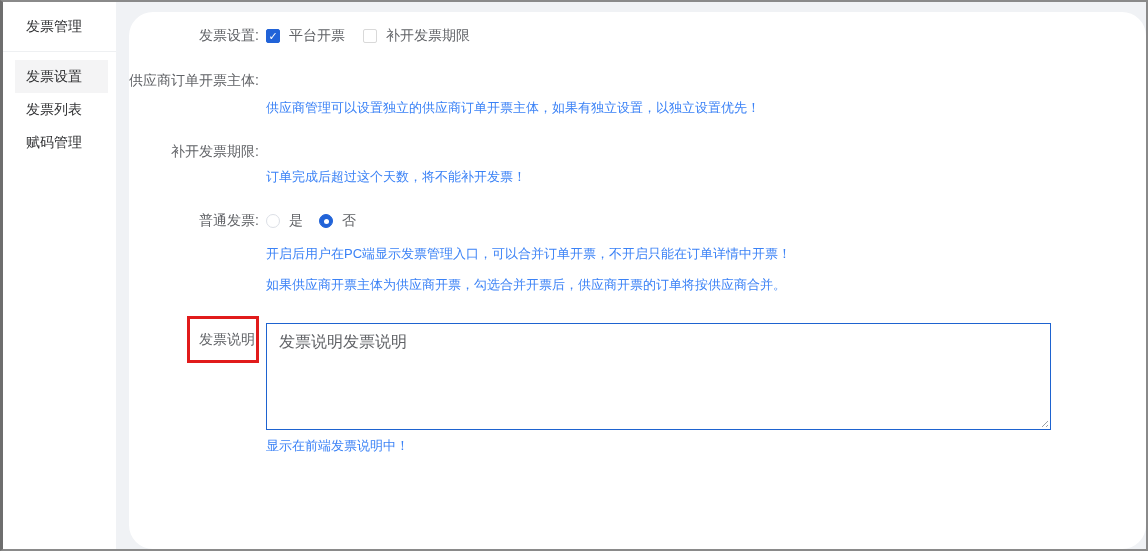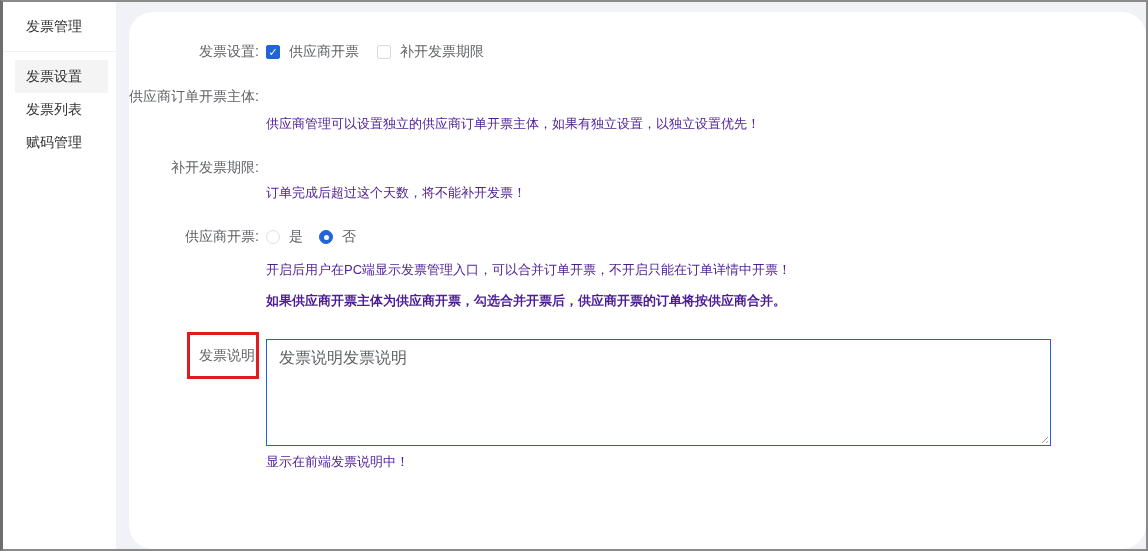--- a/index.html
+++ b/index.html
@@ -41,21 +41,21 @@
     height: 50px; flex-shrink: 0; background: #fff;
     border-left: 1px solid #eef0f2;
     display: flex; align-items: center; padding-left: 33px;
     font-size: 14px; color: #5f6470;
   }
   .crumb-sep { margin: 0 10px; color: #c0c4cc; font-size: 12px; }
 
   .content { flex: 1; position: relative; background: #f0f2f5; }
   .card {
     position: absolute; left: 13px; top: 10px; right: 0; bottom: 0;
-    background: #fff; padding-top: 31px; overflow: hidden; border-radius: 24px;
+    background: #fff; padding-top: 15px; overflow: hidden; border-radius: 24px;
   }
 
   
   .form-row { display: flex; align-items: center; font-size: 14px; color: #606266; }
   .form-label { width: 130px; text-align: right; flex-shrink: 0; }
   .ctrl { display: flex; align-items: center; margin-left: 7px; }
 
   .opt { display: flex; align-items: center; cursor: pointer; }
 
   .cb {
@@ -67,21 +67,21 @@
   .cb .tick { color: #fff; font-size: 11px; line-height: 1; font-weight: bold; }
 
   .radio {
     width: 14px; height: 14px; border-radius: 50%; margin-right: 9px;
     border: 1px solid #dcdfe6; background: #fff; flex-shrink: 0;
     display: flex; align-items: center; justify-content: center;
   }
   .radio.selected { background: #2163d8; border-color: #2163d8; }
   .radio .dot { width: 5px; height: 5px; border-radius: 50%; background: #fff; }
 
-  .hint { margin-left: 137px; font-size: 13px; color: #4c1d95; }
+  .hint { margin-left: 137px; font-size: 13px; color: #3b82f6; }
 
   .text-input {
     width: 162px; height: 28px;
     border: 1px solid #d9d9d9; border-radius: 4px;
     padding: 0 11px; font-size: 14px; color: #606266;
     font-family: "Liberation Sans", "DejaVu Sans", sans-serif;
     outline: none; background: #fff;
   }
   .unit { margin-left: 11px; }
 
@@ -107,21 +107,21 @@
     background: repeating-linear-gradient(135deg, transparent 0 2px, #9aa0a6 2px 3px);
     clip-path: polygon(100% 0, 100% 100%, 0 100%);
   }
 
   .mt-r2 { margin-top: 27px; }
   .mt-hint { margin-top: 9px; }
   .mt-r3 { margin-top: 26px; }
   .mt-hint3 { margin-top: 7px; }
   .mt-r4 { margin-top: 26px; }
   .mt-hint4a { margin-top: 15px; }
-  .mt-hint4b { margin-top: 13px; font-weight: bold; }
+  .mt-hint4b { margin-top: 13px; }
   .mt-r5 { margin-top: 29px; }
   .opt-gap { margin-left: 18px; }
   .opt-gap-sm { margin-left: 16px; }
 </style>
 </head>
 <body>
 
 <div class="window">
 
   <aside class="sidebar">
@@ -145,41 +145,41 @@
     <div class="content">
       <div class="card">
 
         <div class="form-row">
           <div class="form-label">发票设置:</div>
           <div class="ctrl">
             <div class="opt">
               <span class="cb checked">
                   <span class="tick">✓</span>
                 </span>
-              <span>供应商开票</span>
+              <span>平台开票</span>
             </div>
             <div class="opt opt-gap">
               <span class="cb"></span>
               <span>补开发票期限</span>
             </div>
           </div>
         </div>
 
         <div class="form-row mt-r2">
           <div class="form-label">供应商订单开票主体:</div>
         </div>
         <div class="hint mt-hint">供应商管理可以设置独立的供应商订单开票主体，如果有独立设置，以独立设置优先！</div>
 
         <div class="form-row mt-r3">
           <div class="form-label">补开发票期限:</div>
         </div>
         <div class="hint mt-hint3">订单完成后超过这个天数，将不能补开发票！</div>
 
         <div class="form-row mt-r4">
-          <div class="form-label">供应商开票:</div>
+          <div class="form-label">普通发票:</div>
           <div class="ctrl">
             <div class="opt">
               <span class="radio"></span>
               <span>是</span>
             </div>
             <div class="opt opt-gap-sm">
               <span class="radio selected">
                   <span class="dot"></span>
                 </span>
               <span>否</span>

